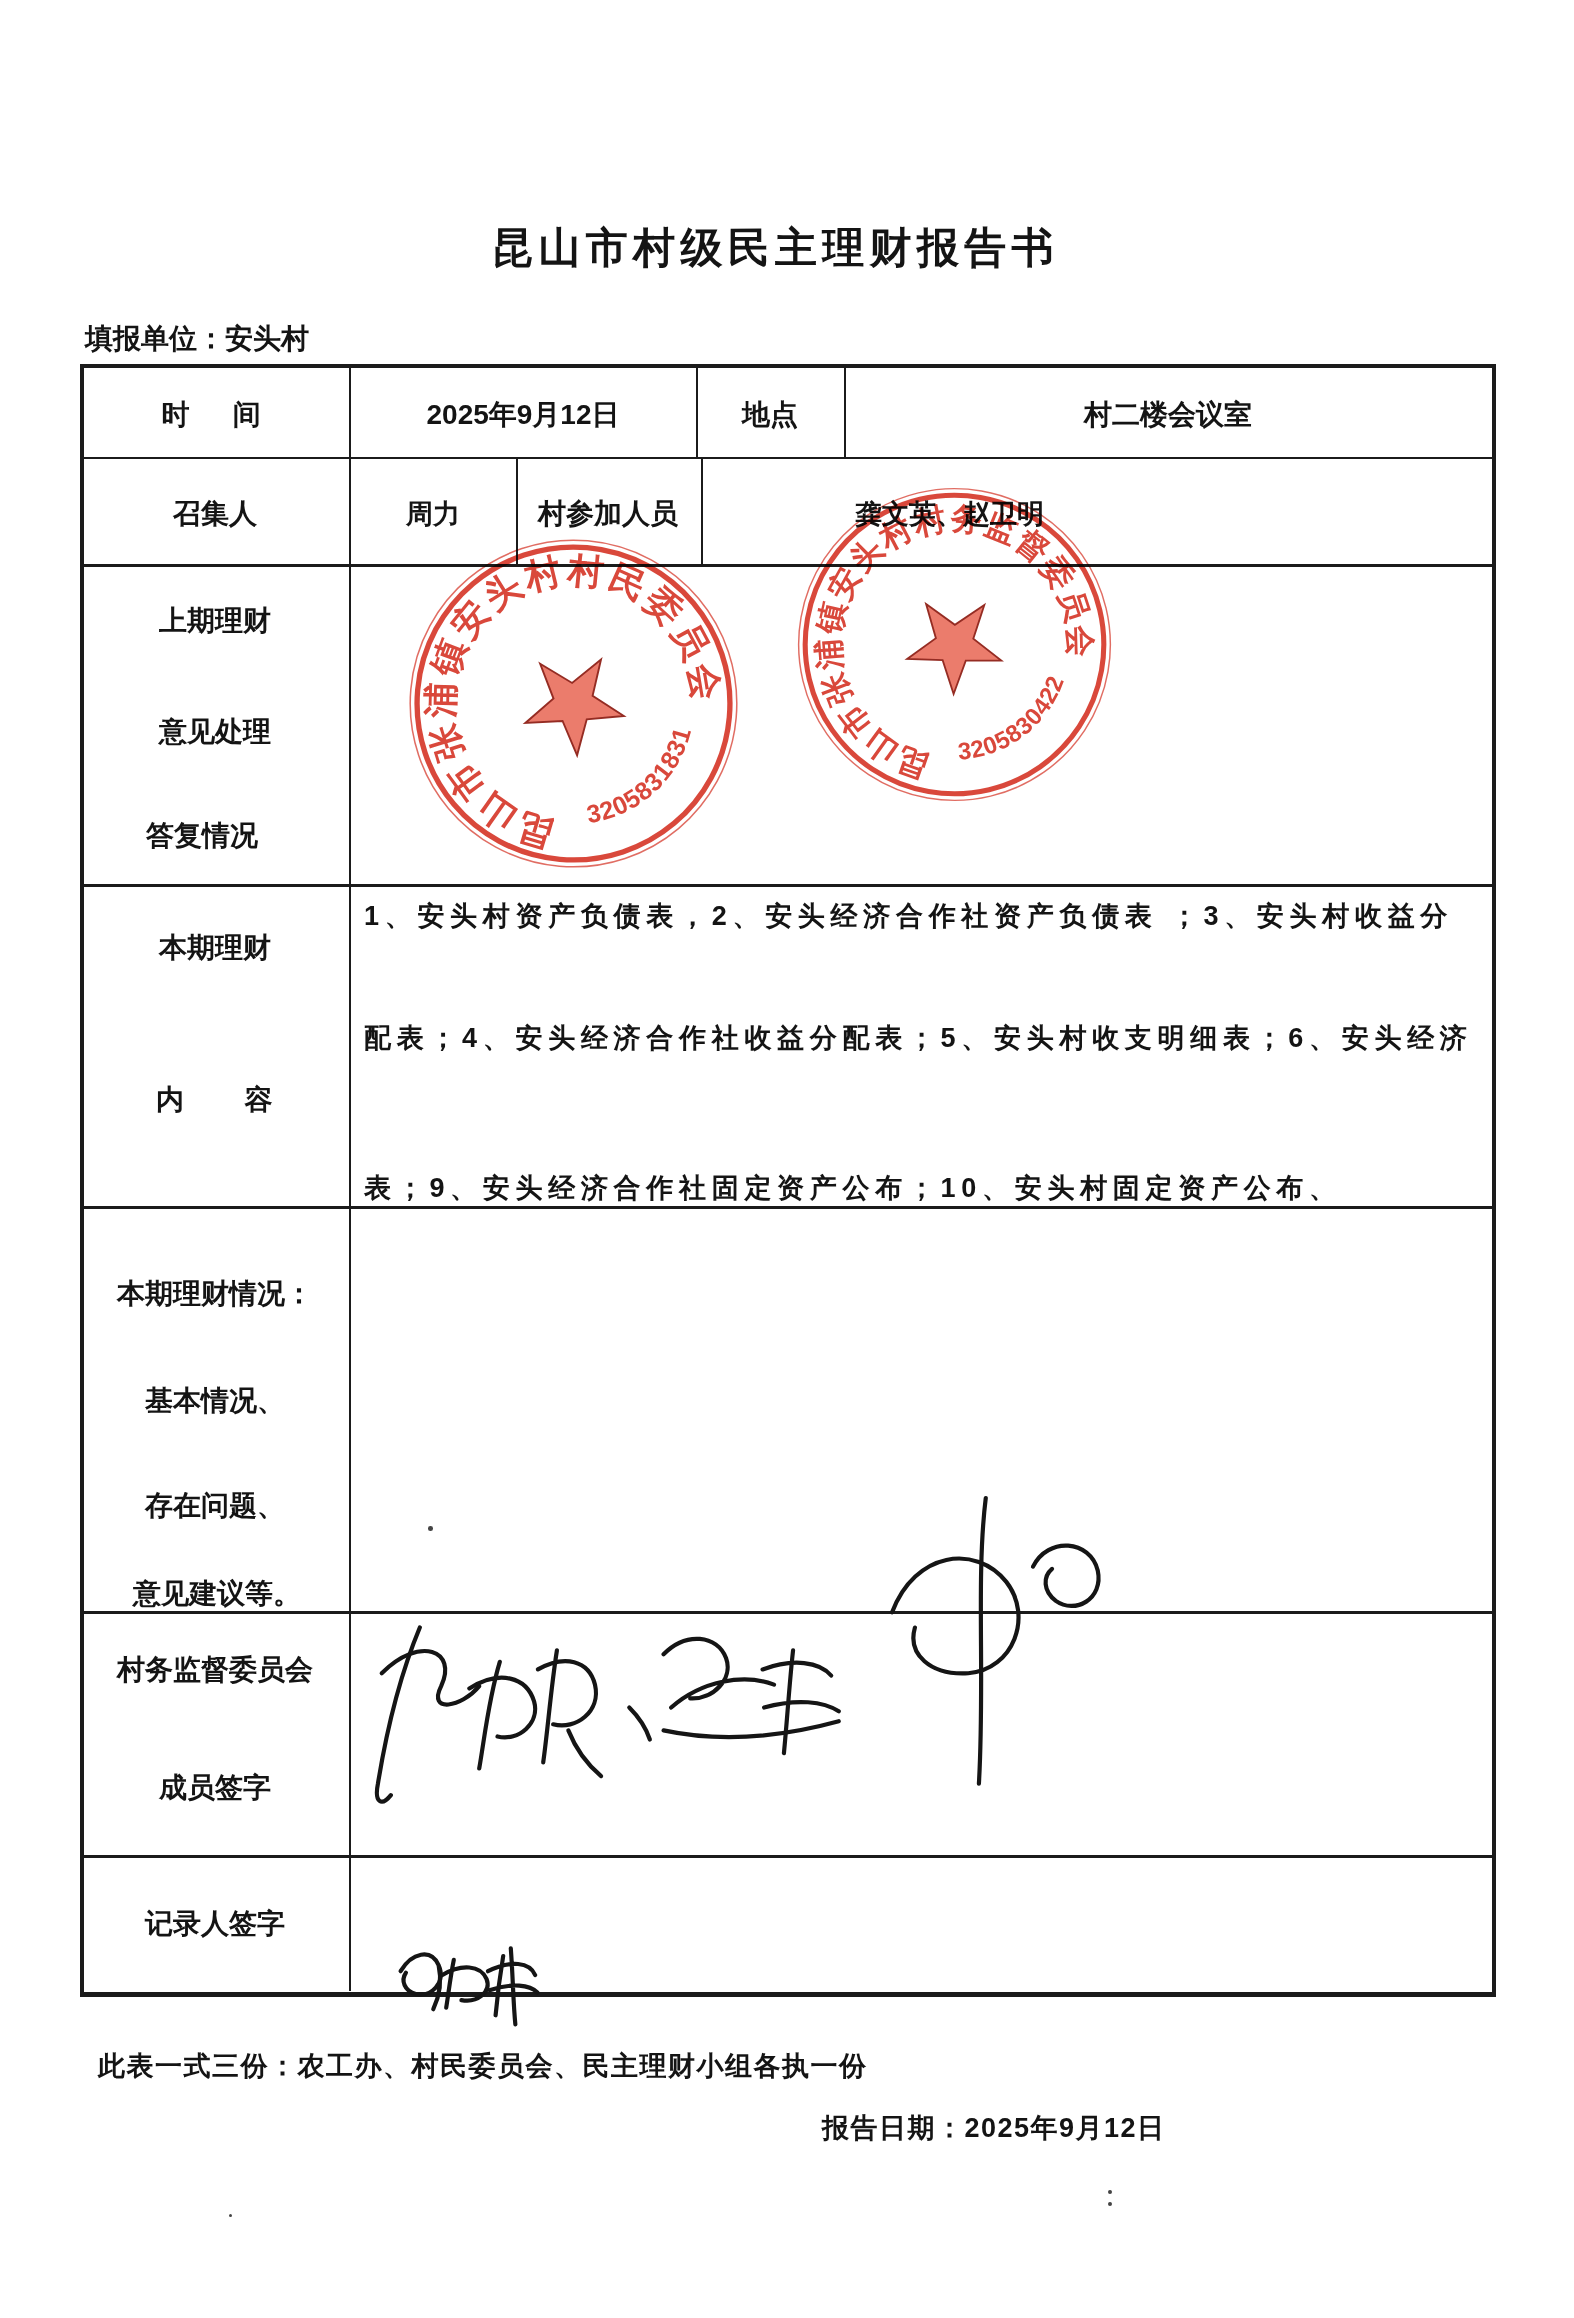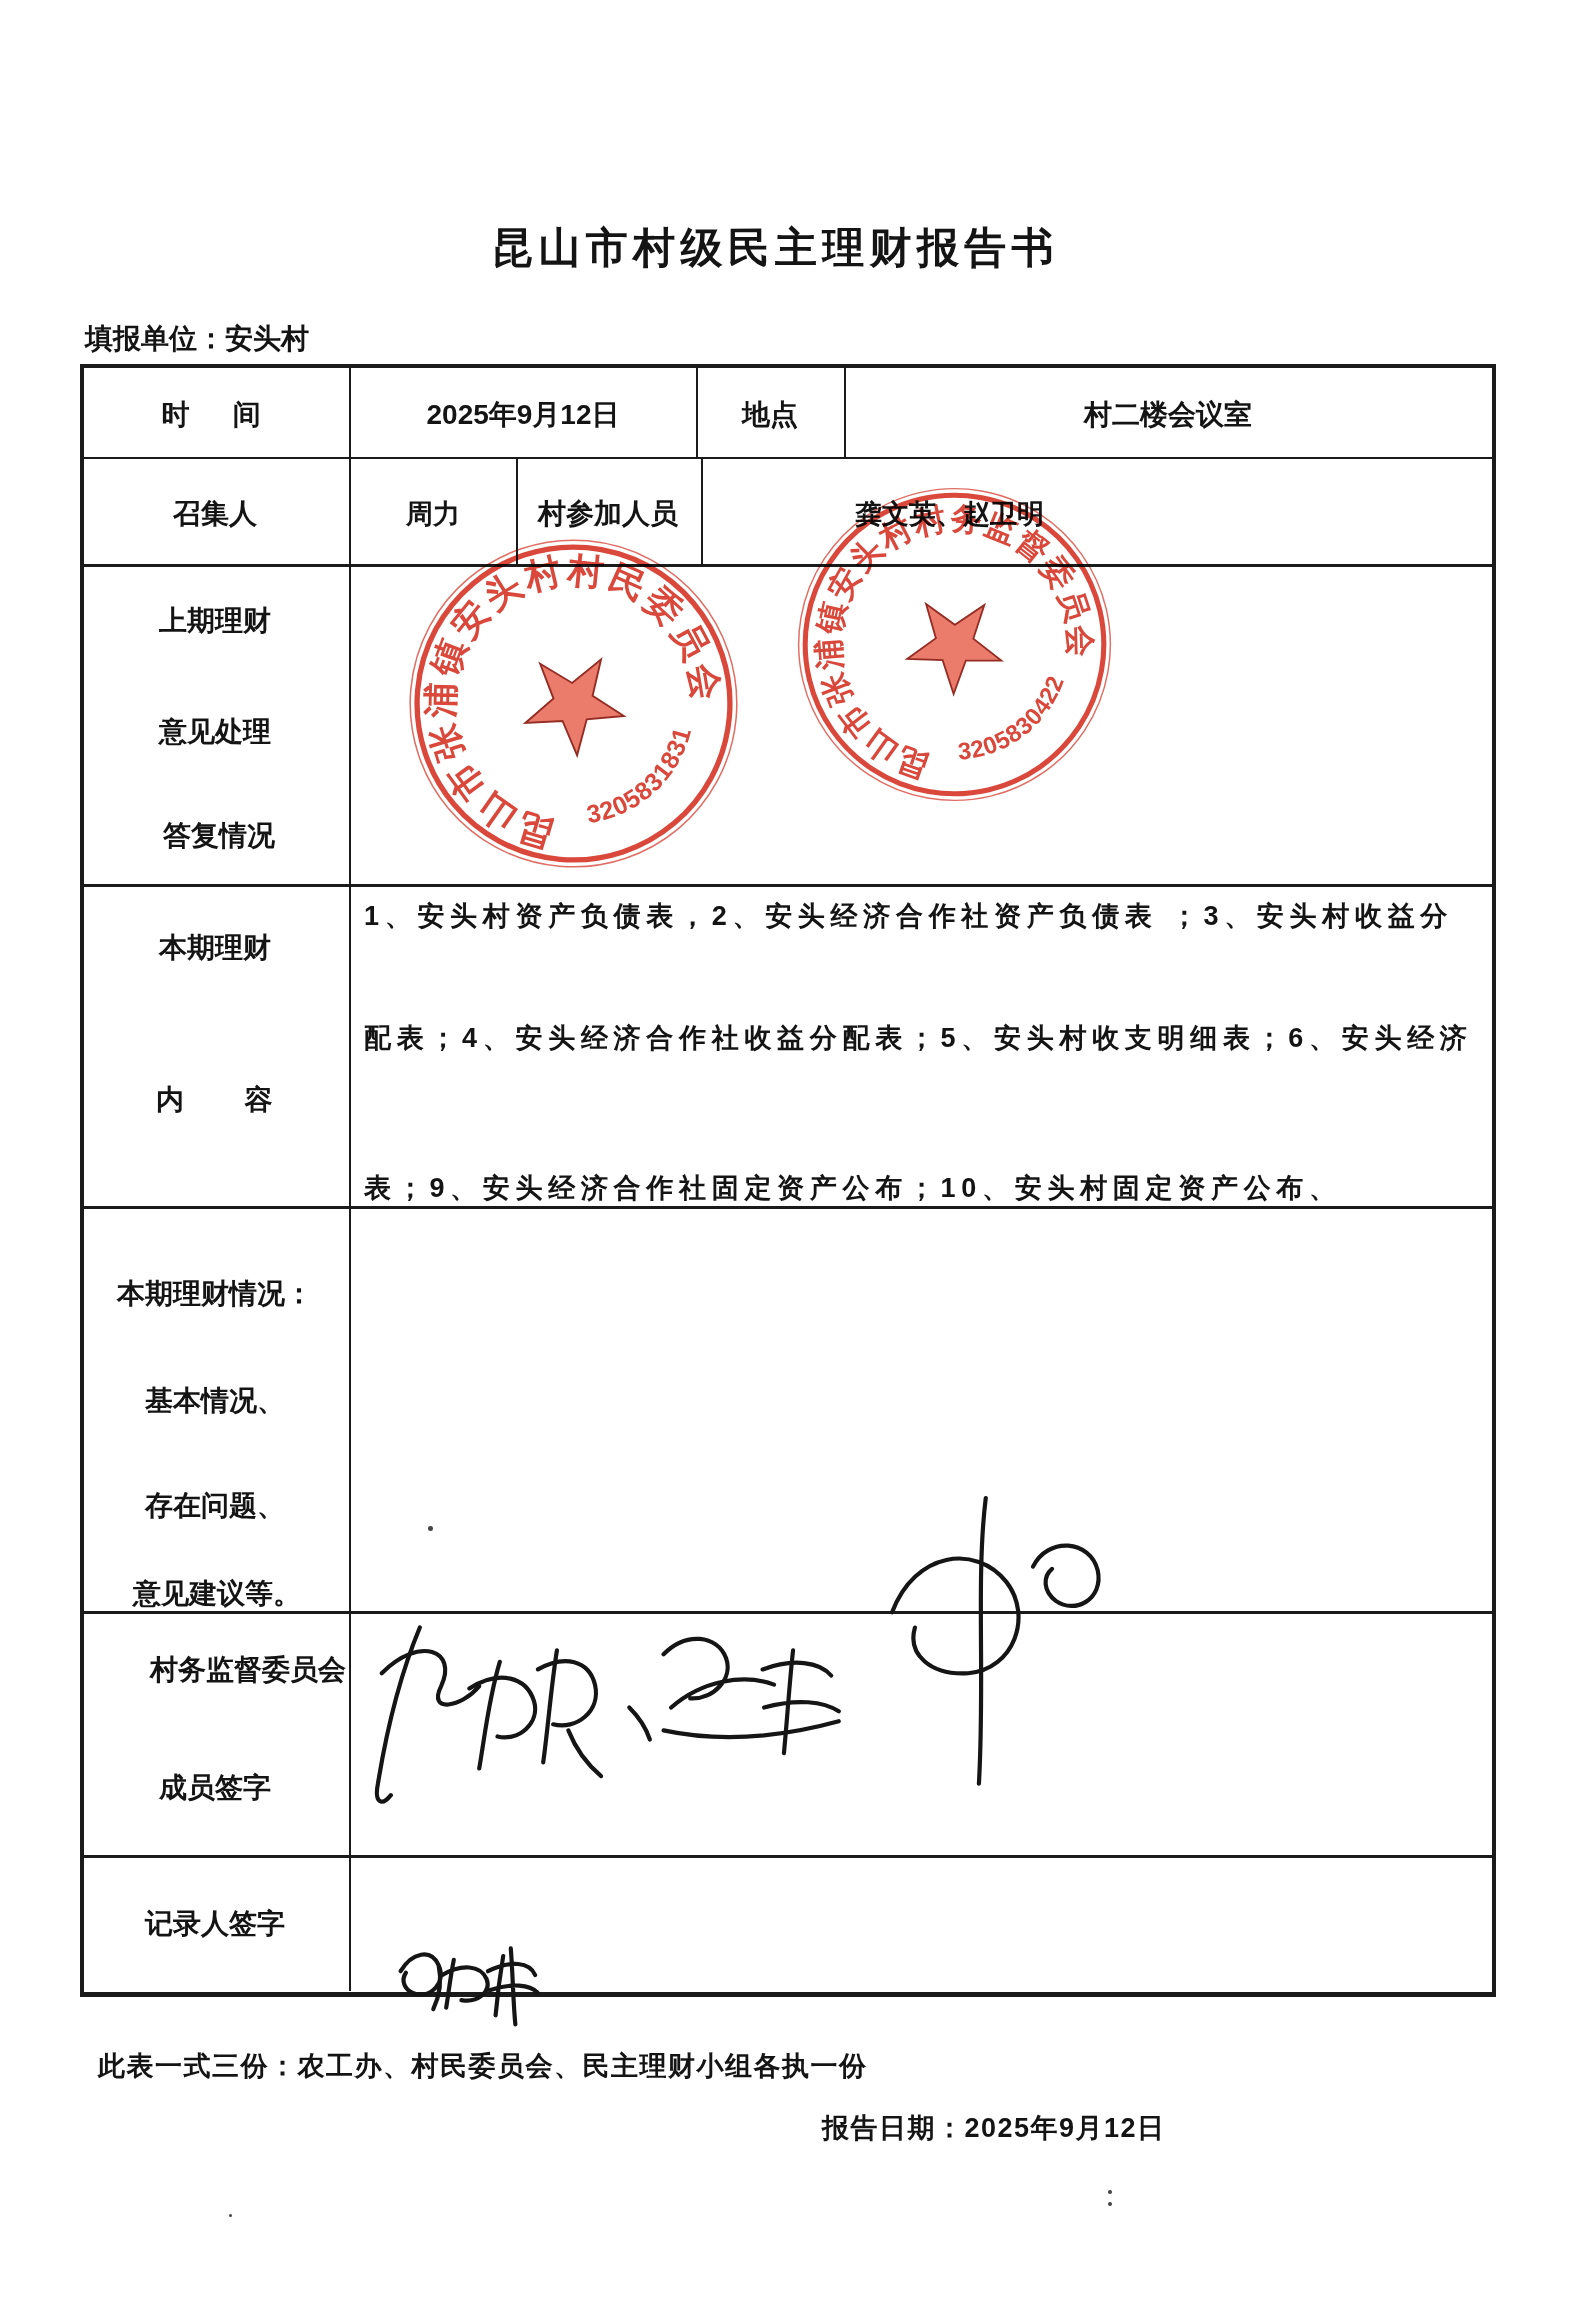--- a/index.html
+++ b/index.html
@@ -56,34 +56,34 @@
   <div class="txt lab36 center" style="left:770px;top:396px;">地点</div>
   <div class="txt lab36 center" style="left:1168px;top:396px;">村二楼会议室</div>
 
   <div class="txt lab36 center" style="left:215px;top:495px;">召集人</div>
   <div class="txt lab34 center" style="left:433px;top:496px;">周力</div>
   <div class="txt lab36 center" style="left:608px;top:495px;">村参加人员</div>
   <div class="txt lab34" style="left:855px;top:496px;">龚文英、赵卫明</div>
 
   <div class="txt lab36 center" style="left:215px;top:602px;">上期理财</div>
   <div class="txt lab36 center" style="left:215px;top:713px;">意见处理</div>
-  <div class="txt lab36 center" style="left:219px;top:817px;">答复情况</div>
+  <div class="txt lab36 center" style="left:202px;top:817px;">答复情况</div>
 
   <div class="txt lab36 center" style="left:215px;top:929px;">本期理财</div>
   <div class="txt lab36 center" style="left:215px;top:1081px;letter-spacing:1.5px;">内　　容</div>
   <div class="txt content-line" style="left:364px;top:898px;">1、安头村资产负债表，2、安头经济合作社资产负债表 ；3、安头村收益分</div>
   <div class="txt content-line" style="left:364px;top:996px;margin-top:24px;">配表；4、安头经济合作社收益分配表；5、安头村收支明细表；6、安头经济</div>
   <div class="txt content-line" style="left:364px;top:1170px;">表；9、安头经济合作社固定资产公布；10、安头村固定资产公布、</div>
 
   <div class="txt lab36 center" style="left:215px;top:1275px;">本期理财情况：</div>
   <div class="txt lab36 center" style="left:215px;top:1382px;">基本情况、</div>
   <div class="txt lab36 center" style="left:215px;top:1487px;text-align:right;">存在问题、</div>
   <div class="txt lab36 center" style="left:217px;top:1575px;font-family:Liberation Mono, monospace;">意见建议等。</div>
 
-  <div class="txt lab36 center" style="left:215px;top:1651px;margin-left:33px;">村务监督委员会</div>
+  <div class="txt lab36 center" style="left:215px;top:1651px;">村务监督委员会</div>
   <div class="txt lab36 center" style="left:215px;top:1769px;">成员签字</div>
 
   <div class="txt lab36 center" style="left:215px;top:1905px;">记录人签字</div>
 
   <div class="txt lab34" style="left:98px;top:2048px;letter-spacing:1.5px;">此表一式三份：农工办、村民委员会、民主理财小组各执一份</div>
   <div class="txt lab34" style="left:822px;top:2110px;letter-spacing:1.5px;">报告日期：2025年9月12日</div>
 
   <div class="speck" style="left:428px;top:1526px;width:4.6px;height:4.6px;"></div>
   <div class="speck" style="left:1108px;top:2190px;width:3.8px;height:3.8px;"></div>
   <div class="speck" style="left:1108px;top:2202px;width:3.8px;height:3.8px;"></div>

